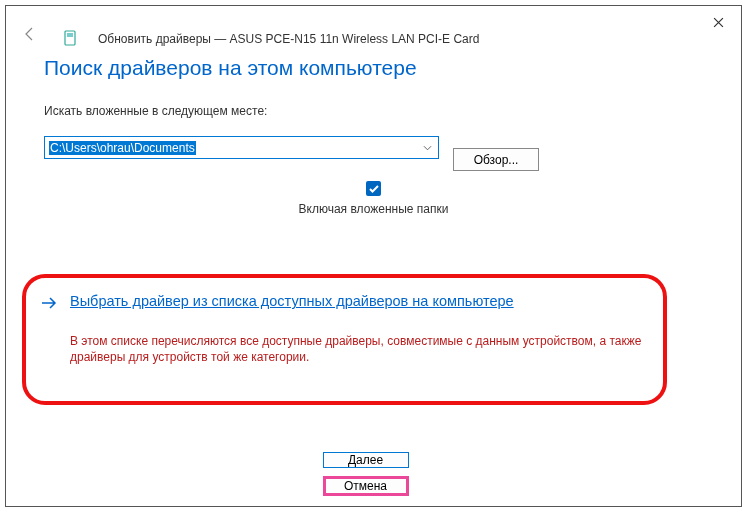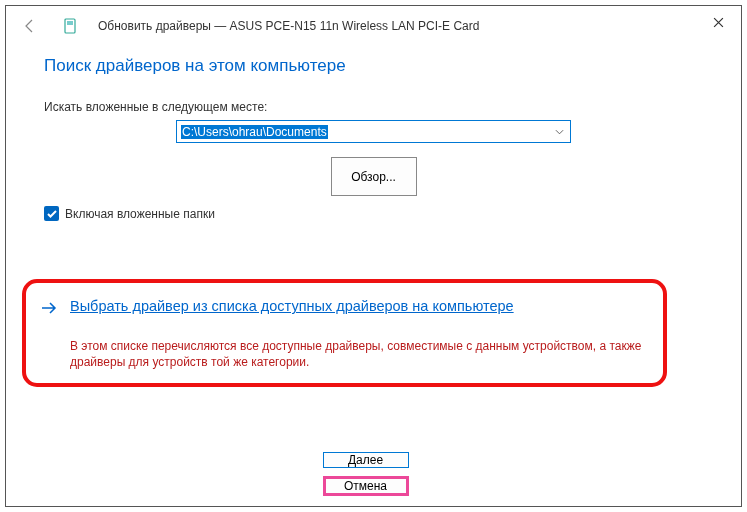--- a/index.html
+++ b/index.html
@@ -21,21 +21,21 @@
     height: 100%;
     border: 1px solid #555;
     background: #fff;
     position: relative;
     display: flex;
     flex-direction: column;
   }
   .titlebar {
     height: 40px;
     display: flex;
-    align-items: center;
+    align-items: flex-end;
     padding: 0 12px;
     position: relative;
     gap: 12px;
   }
   .back-btn {
     width: 24px;
     height: 24px;
     display: flex;
     align-items: center;
     justify-content: center;
@@ -67,35 +67,34 @@
     color: #333;
     cursor: pointer;
   }
   .close-btn svg { width: 11px; height: 11px; }
   .content {
     flex: 1;
     padding: 10px 38px 0 38px;
   }
   .heading {
     color: #0066cc;
-    font-size: 17px;
+    font-size: 21px;
     font-weight: 400;
     margin-bottom: 24px;
   }
   .label {
     font-size: 12px;
     color: #333;
     margin-bottom: 6px;
   }
   .row {
     display: flex;
     align-items: center;
     gap: 14px;
     margin-bottom: 10px;
-    flex-direction: column;
   }
   .combo {
     width: 395px;
     height: 23px;
     border: 1px solid #0078d4;
     display: flex;
     align-items: center;
     position: relative;
     padding: 0 22px 0 4px;
     font-size: 12px;
@@ -112,49 +111,51 @@
     width: 18px;
     height: 100%;
     display: flex;
     align-items: center;
     justify-content: center;
     color: #555;
   }
   .combo-caret svg { width: 9px; height: 6px; }
   .browse-btn {
     min-width: 86px;
-    height: 39px;
+    height: 23px;
     border: 1px solid #888;
     background: #fdfdfd;
     font-size: 12px;
     padding: 0 12px;
     cursor: pointer;
+    margin-top: 24px;
   }
   .check-row {
     display: flex;
     align-items: center;
     gap: 6px;
     font-size: 12px;
     color: #333;
+    flex-direction: column;
   }
   .checkbox {
     width: 15px;
     height: 15px;
     background: #0067c0;
     border-radius: 2px;
     display: flex;
     align-items: center;
     justify-content: center;
   }
   .checkbox svg { width: 10px; height: 8px; stroke: #fff; stroke-width: 2; fill: none; }
   .option-box {
     margin-top: 58px;
     border: 4px solid #e11;
-    border-radius: 15px;
-    padding: 14px 18px 12px 14px;
+    border-radius: 23px;
+    padding: 14px 18px 35px 14px;
     margin-left: -22px;
     margin-right: 36px;
     display: flex;
     gap: 12px;
   }
   .option-arrow {
     color: #0066cc;
     flex-shrink: 0;
     padding-top: 2px;
   }

